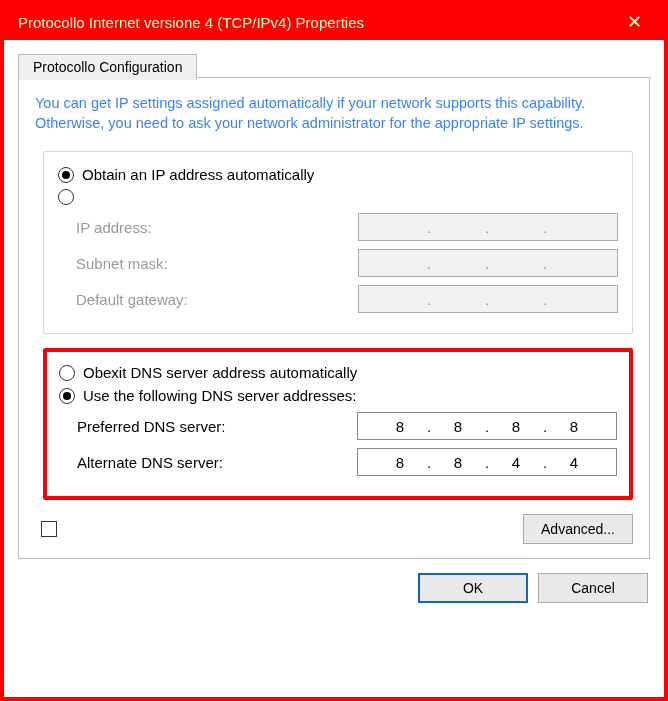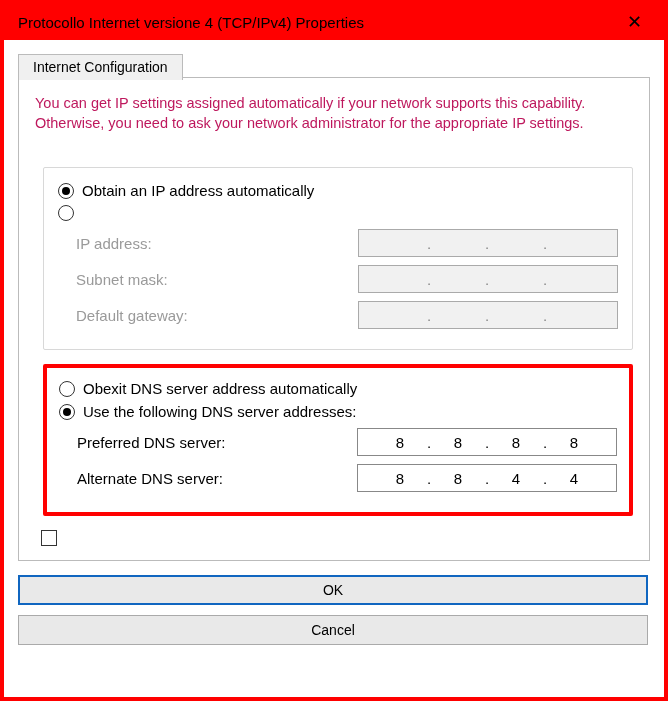--- a/index.html
+++ b/index.html
@@ -8,21 +8,21 @@
     font-family: "Segoe UI", Tahoma, sans-serif;
     font-size: 14px;
     background: #fff;
     width: 668px;
     height: 701px;
     overflow: hidden;
     border: 4px solid #ff0000;
   }
   .titlebar {
     background: #ff0000;
-    color: #000000;
+    color: #fef9c3;
     height: 36px;
     display: flex;
     align-items: center;
     justify-content: space-between;
     padding: 0 14px;
     font-size: 15px;
   }
   .close-x {
     font-size: 18px;
     font-weight: 300;
@@ -57,23 +57,23 @@
     padding-top: 4px;
     padding-bottom: 5px;
   }
   .panel {
     border: 1px solid #bbb;
     padding: 16px 16px 10px 16px;
     background: #fff;
   }
   .desc {
     font-size: 14.5px;
-    color: #be185d;
+    color: #3b82f6;
     line-height: 1.35;
-    margin-bottom: 34px;
+    margin-bottom: 18px;
   }
   .group {
     border: 1px solid #d8d8d8;
     border-radius: 2px;
     padding: 10px 14px 12px 14px;
     margin-bottom: 14px;
     position: relative;
     margin-left: 8px;
   }
   .group.highlight {
@@ -176,39 +176,38 @@
     align-items: center;
     justify-content: center;
     padding: 0 14px;
   }
   .btn.primary {
     border: 2px solid #1066c0;
     background: #e9e9e9;
   }
   .footer-btns {
     display: flex;
-    justify-content: center;
+    justify-content: flex-end;
     gap: 10px;
     margin-top: 14px;
     padding-right: 2px;
-    flex-direction: column;
   }
 </style>
 </head>
 <body>
 
 <div class="titlebar">
   <span>Protocollo Internet versione 4 (TCP/IPv4) Properties</span>
   <span class="close-x">✕</span>
 </div>
 
 <div class="content">
 
   <div class="tabs">
-    <div class="tab inactive">Internet Configuration</div>
+    <div class="tab inactive">Protocollo Configuration</div>
   </div>
 
   <div class="panel">
 
     <div class="desc">You can get IP settings assigned automatically if your network supports this capability. Otherwise, you need to ask your network administrator for the appropriate IP settings.</div>
 
     <div class="group">
       <div class="radio-row">
         <span class="radio checked"></span>
         <span><span class="ul">O</span><span>btain an IP address automatically</span></span>
@@ -288,20 +287,21 @@
             <span class="ip-dot">.</span>
           <span class="ip-oct">4</span>
         </span>
       </div>
     </div>
 
     <div class="check-row">
       <div class="check-left">
         <span class="checkbox"></span>
       </div>
+      <button class="btn">Ad<span class="ul">v</span><span>anced...</span></button>
     </div>
 
   </div>
 
   <div class="footer-btns">
     <button class="btn primary">OK</button>
     <button class="btn">Cancel</button>
   </div>
 
 </div>

